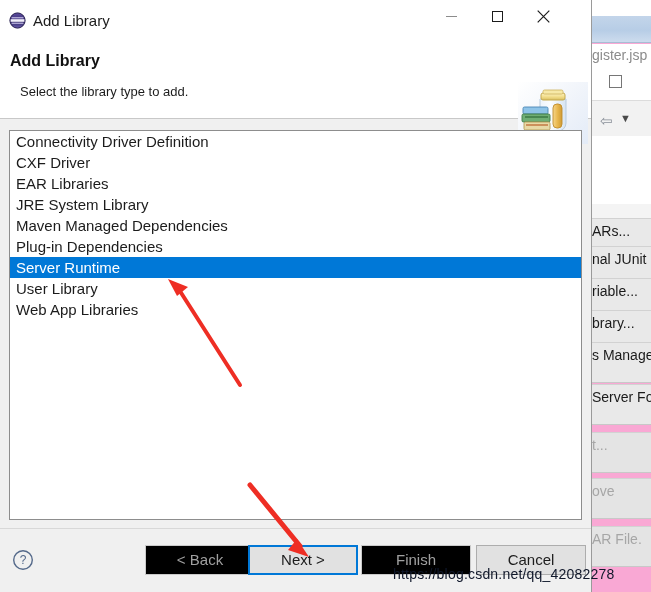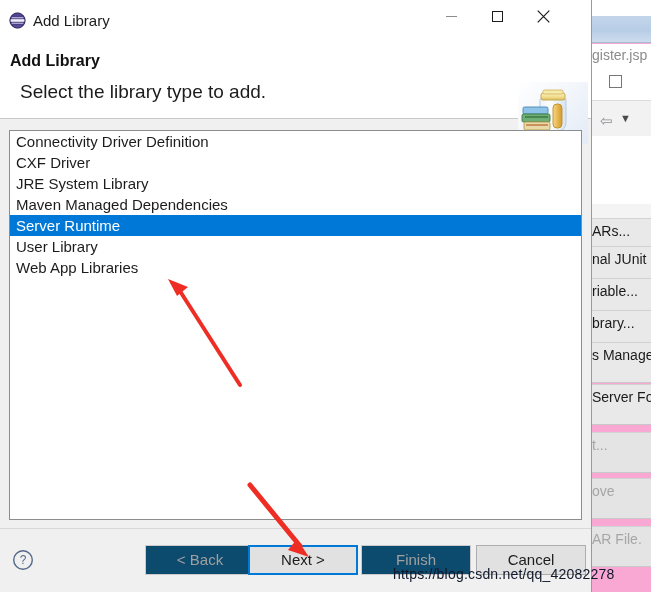--- a/index.html
+++ b/index.html
@@ -194,21 +194,21 @@
     left: 10px; top: 11px;
     font-size: 16px;
     font-weight: bold;
     color: #111111;
     line-height: 20px;
     white-space: nowrap;
   }
   .header-sub {
     position: absolute;
     left: 20px; top: 42px;
-    font-size: 19px;
+    font-size: 13px;
     color: #1c1c1c;
     line-height: 19px;
     white-space: nowrap;
   }
   .header-img {
     position: absolute;
     left: 518px; top: 42px;
     width: 70px; height: 62px;
     background: linear-gradient(135deg, #ffffff 0%, #f3f6fb 45%, #e3ebf7 100%);
   }
@@ -261,21 +261,21 @@
     background: #e1e1e1;
     border: 1px solid #adadad;
     box-sizing: border-box;
     text-align: center;
     line-height: 28px;
     cursor: default;
     padding: 0;
   }
   .dlg-btn.disabled {
     color: #a0a0a0;
-    background: #0c4a6e;
+    background: #000000;
     border-color: #cacaca;
   }
   .dlg-btn.focused {
     border: 2px solid #0078d7;
     line-height: 26px;
     background: #e1e1e1;
   }
   #btn-back   { left: 145px; }
   #btn-next   { left: 248px; }
   #btn-finish { left: 361px; }
@@ -405,22 +405,24 @@
           <rect x="6" y="40" width="26" height="8" rx="1.5" fill="#e8d9a6" stroke="#b39a55" stroke-width="0.9"></rect>
           <rect x="8" y="42" width="22" height="2" fill="#c0703c" opacity="0.7"></rect>
           <rect x="7" y="34" width="23" height="2" fill="#2e6b38" opacity="0.6"></rect>
         </svg>
       </div>
     </div>
 
     <div class="list-wrap">
       <div class="list-row">Connectivity Driver Definition</div>
       <div class="list-row">CXF Driver</div>
+      <div class="list-row">EAR Libraries</div>
       <div class="list-row">JRE System Library</div>
       <div class="list-row">Maven Managed Dependencies</div>
+      <div class="list-row">Plug-in Dependencies</div>
       <div class="list-row selected">Server Runtime</div>
       <div class="list-row">User Library</div>
       <div class="list-row">Web App Libraries</div>
     </div>
 
     <div class="buttonbar"></div>
 
     <div class="help-btn">
       <span>
         <svg width="22" height="22" viewBox="0 0 22 22">

